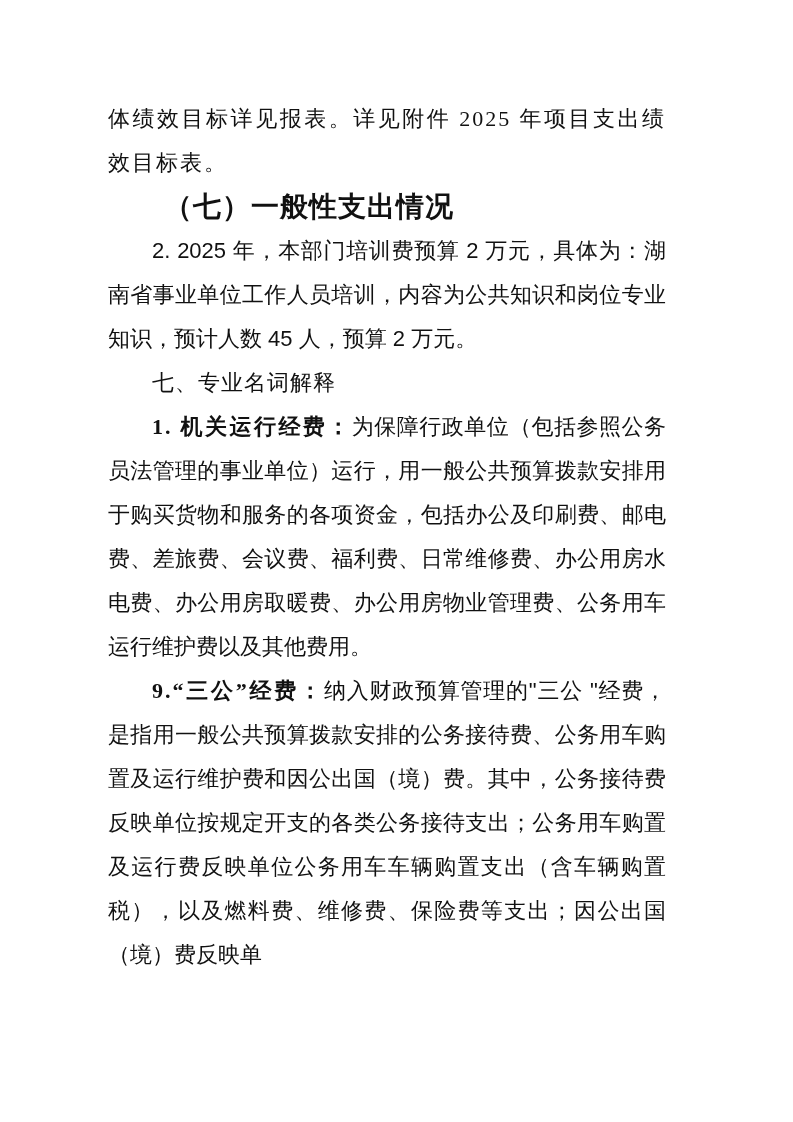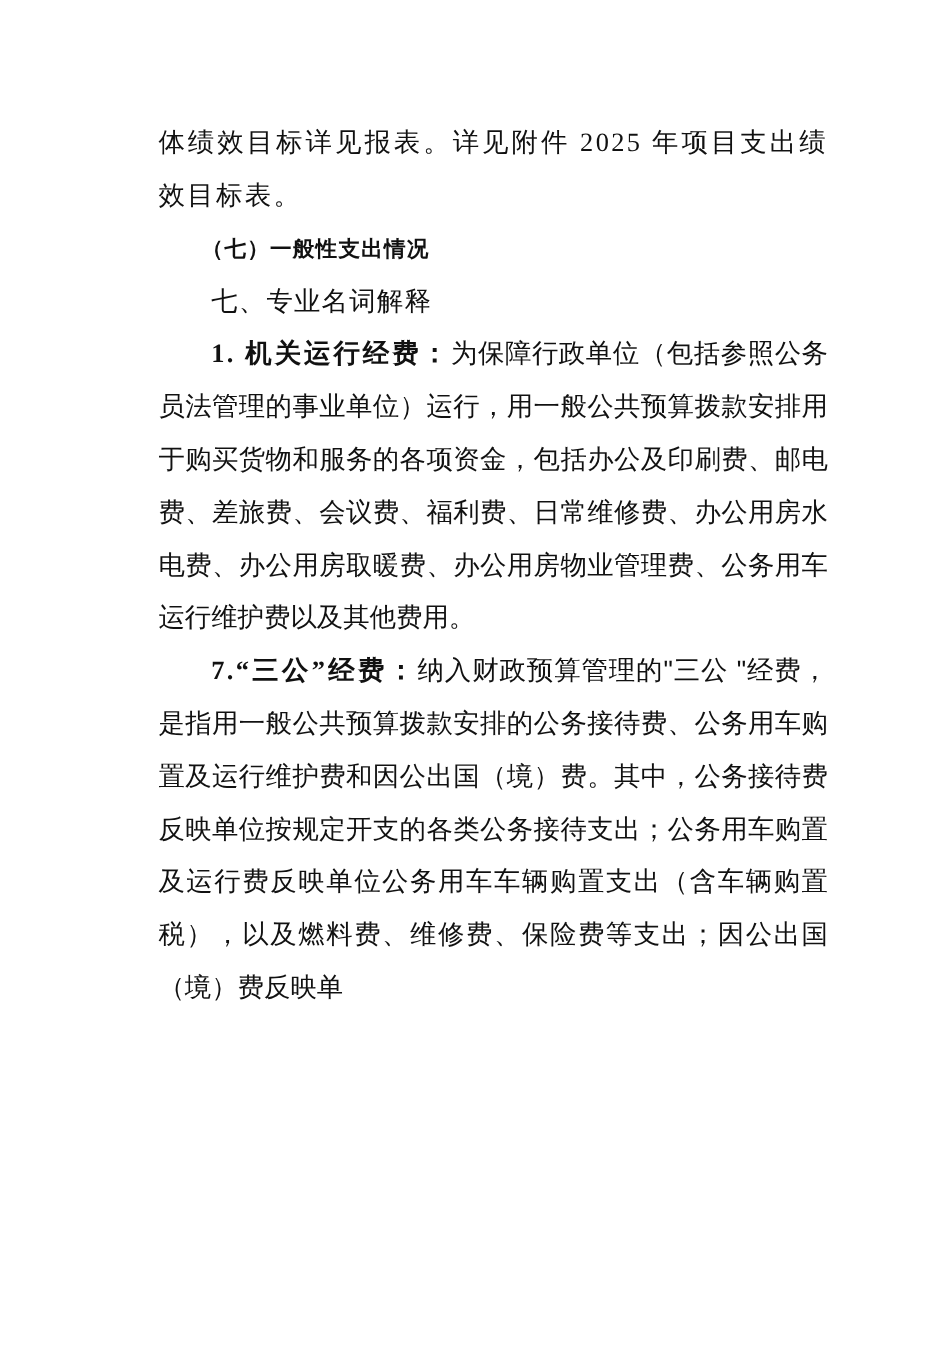--- a/index.html
+++ b/index.html
@@ -8,21 +8,21 @@
     background: #ffffff;
   }
   body {
     width: 793px;
     height: 1122px;
     position: relative;
     overflow: hidden;
   }
   .page {
     position: absolute;
-    left: 132px;
+    left: 108px;
     top: 97px;
     width: 558px;
     color: #111111;
     font-family: "Liberation Sans", sans-serif;
     font-size: 22px;
     line-height: 44px;
     text-align: justify;
   }
   .para {
     margin: 0;
@@ -32,21 +32,21 @@
     word-break: break-all;
   }
   
   .para.continuation {
     text-indent: 0;
     font-family: "Liberation Serif", serif;
     letter-spacing: 2px;
   }
   .para.heading-bold {
     font-weight: 700;
-    font-size: 18px;
+    font-size: 28px;
     letter-spacing: 1px;
     font-family: Liberation Serif, serif;
   }
   .para.section-heading {
     font-weight: 400;
     letter-spacing: 1px;
   }
   .term-lead {
     font-weight: 700;
     font-family: Liberation Serif, serif;
@@ -56,21 +56,22 @@
 </head>
 <body>
 
 <div class="page">
 
   <p class="para continuation">体绩效目标详见报表。详见附件 2025 年项目支出绩效目标表。</p>
 
   <p class="para heading-bold">（七）一般性支出情况</p>
 
 
+  <p class="para">2. 2025 年，本部门培训费预算 2 万元，具体为：湖南省事业单位工作人员培训，内容为公共知识和岗位专业知识，预计人数 45 人，预算 2 万元。</p>
 
 
   <p class="para section-heading">七、专业名词解释</p>
 
   <p class="para"><span class="term-lead">1. 机关运行经费：</span><span>为保障行政单位（包括参照公务员法管理的事业单位）运行，用一般公共预算拨款安排用于购买货物和服务的各项资金，包括办公及印刷费、邮电费、差旅费、会议费、福利费、日常维修费、办公用房水电费、办公用房取暖费、办公用房物业管理费、公务用车运行维护费以及其他费用。</span></p>
 
-  <p class="para"><span class="term-lead">7.“三公”经费：</span><span>纳入财政预算管理的"三公 "经费，是指用一般公共预算拨款安排的公务接待费、公务用车购置及运行维护费和因公出国（境）费。其中，公务接待费反映单位按规定开支的各类公务接待支出；公务用车购置及运行费反映单位公务用车车辆购置支出（含车辆购置税），以及燃料费、维修费、保险费等支出；因公出国（境）费反映单</span></p>
+  <p class="para"><span class="term-lead">9.“三公”经费：</span><span>纳入财政预算管理的"三公 "经费，是指用一般公共预算拨款安排的公务接待费、公务用车购置及运行维护费和因公出国（境）费。其中，公务接待费反映单位按规定开支的各类公务接待支出；公务用车购置及运行费反映单位公务用车车辆购置支出（含车辆购置税），以及燃料费、维修费、保险费等支出；因公出国（境）费反映单</span></p>
 
 </div>
 
 </body></html>

